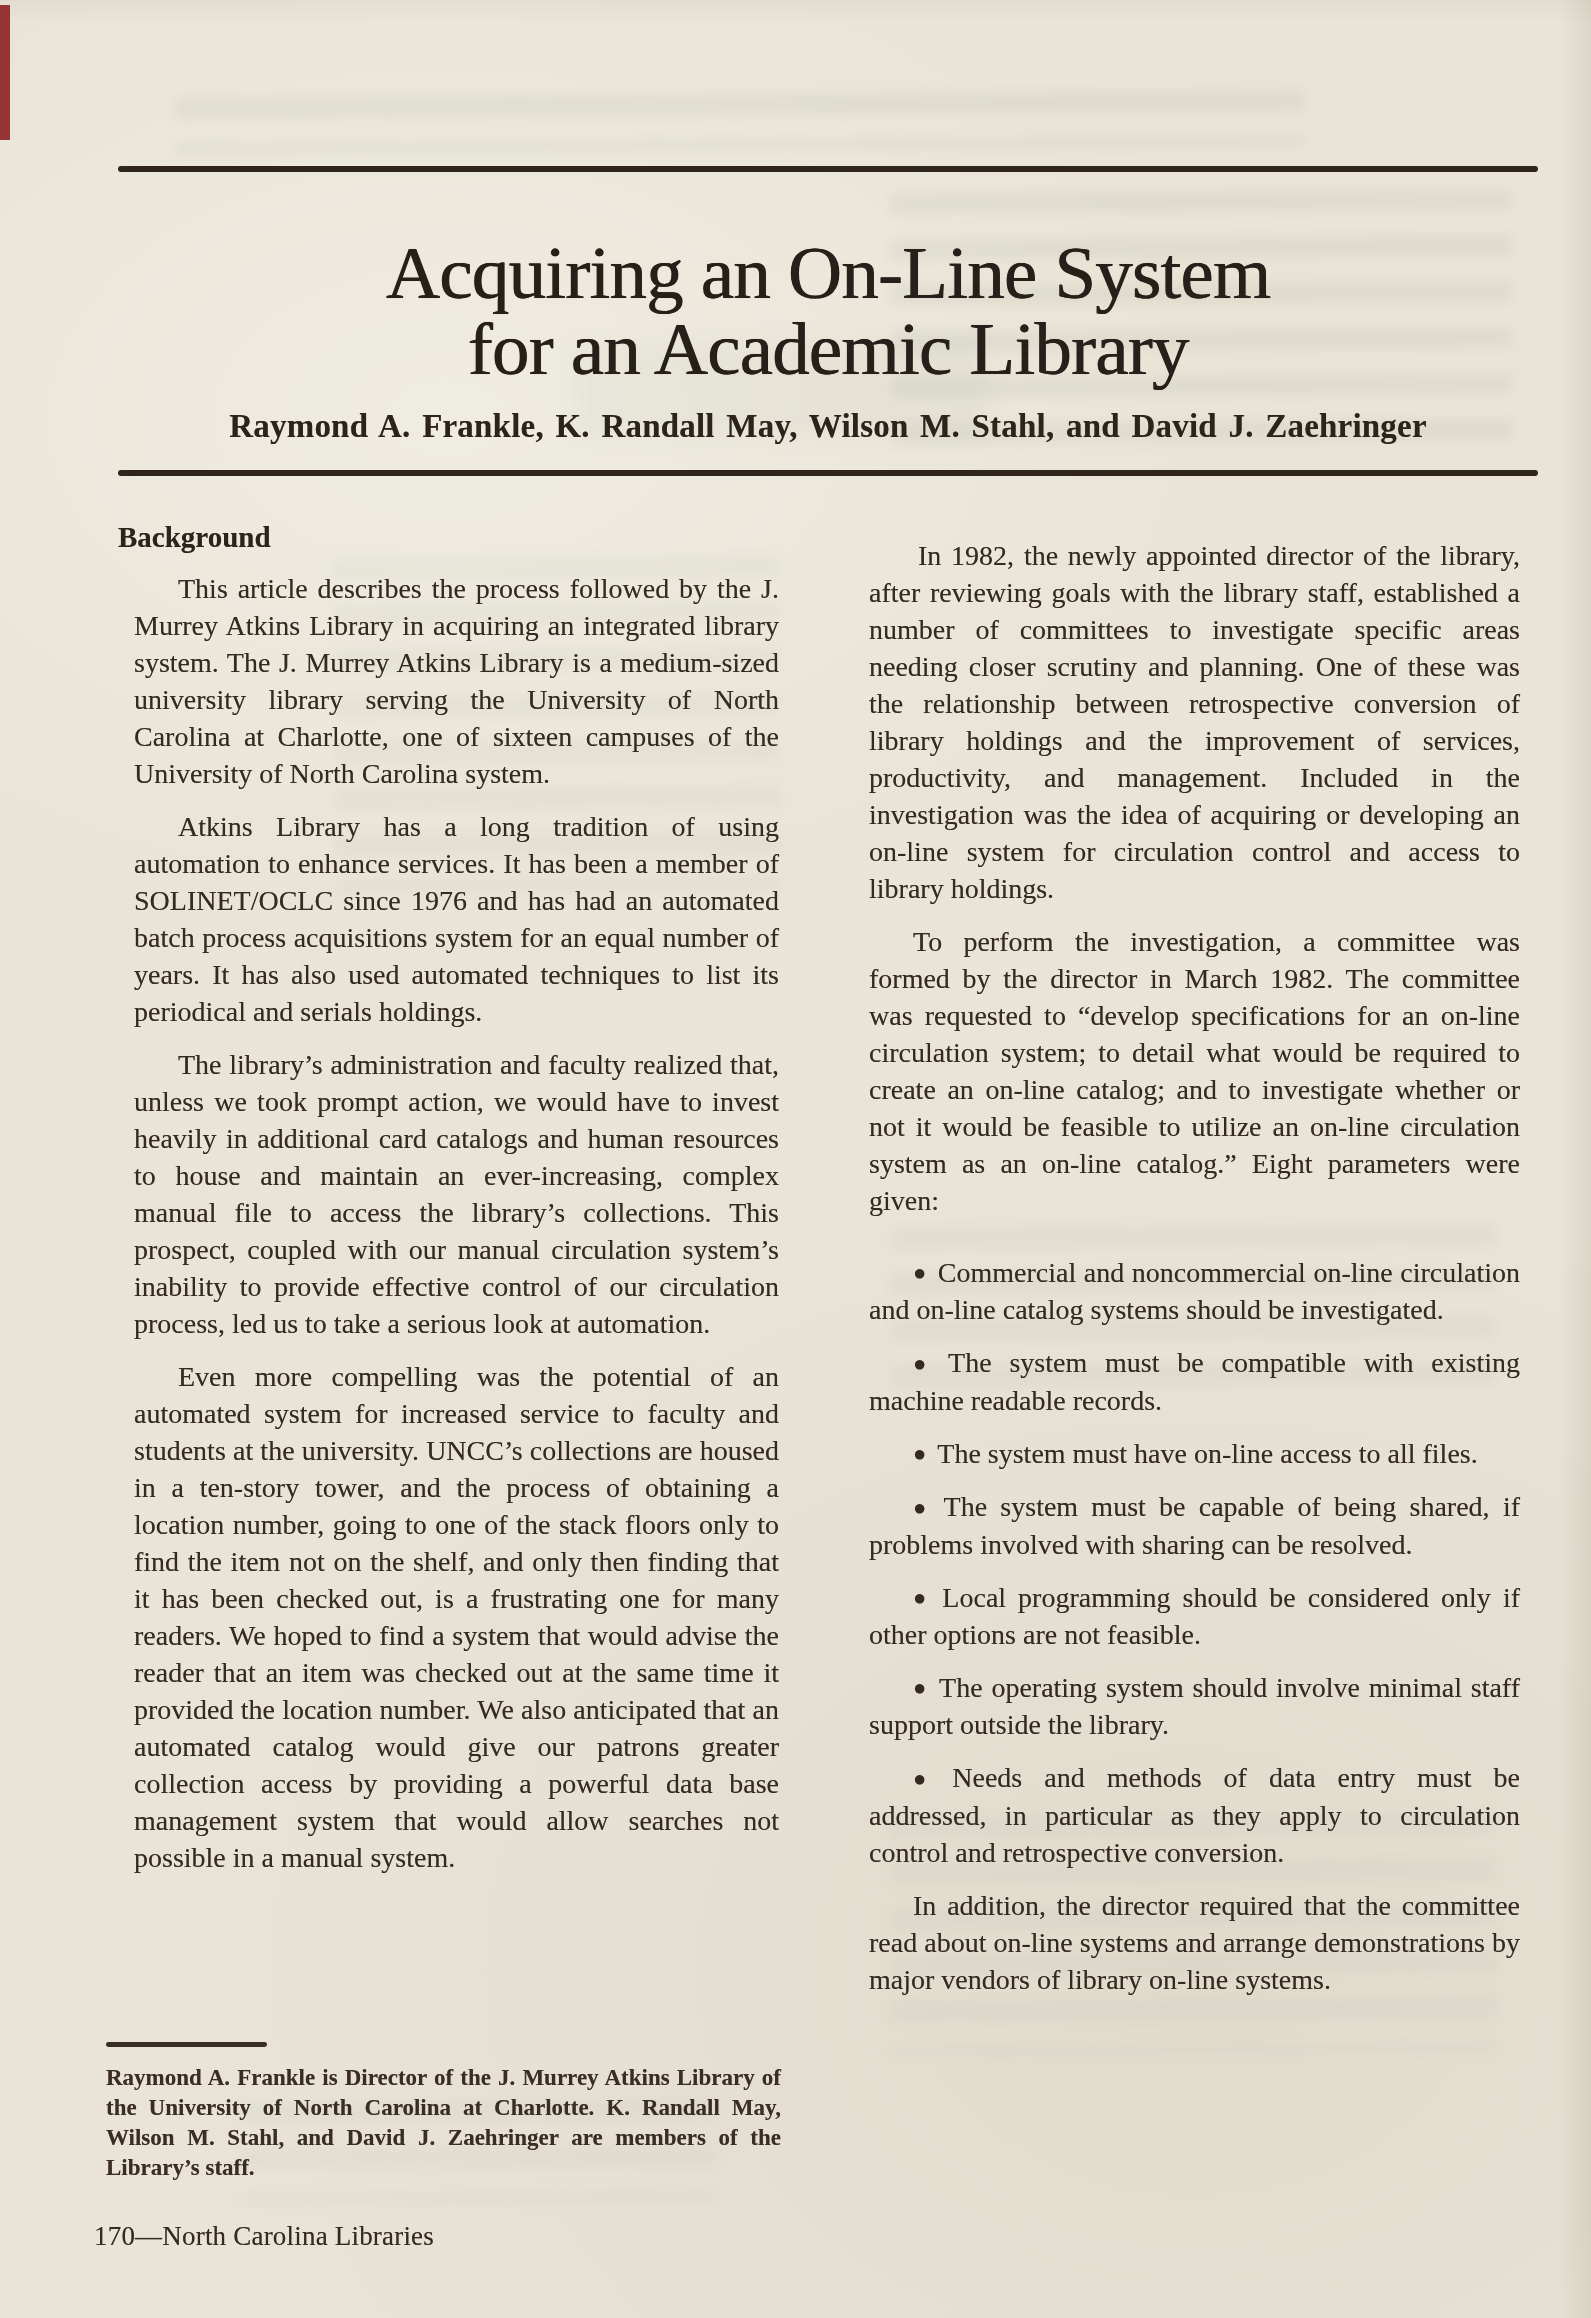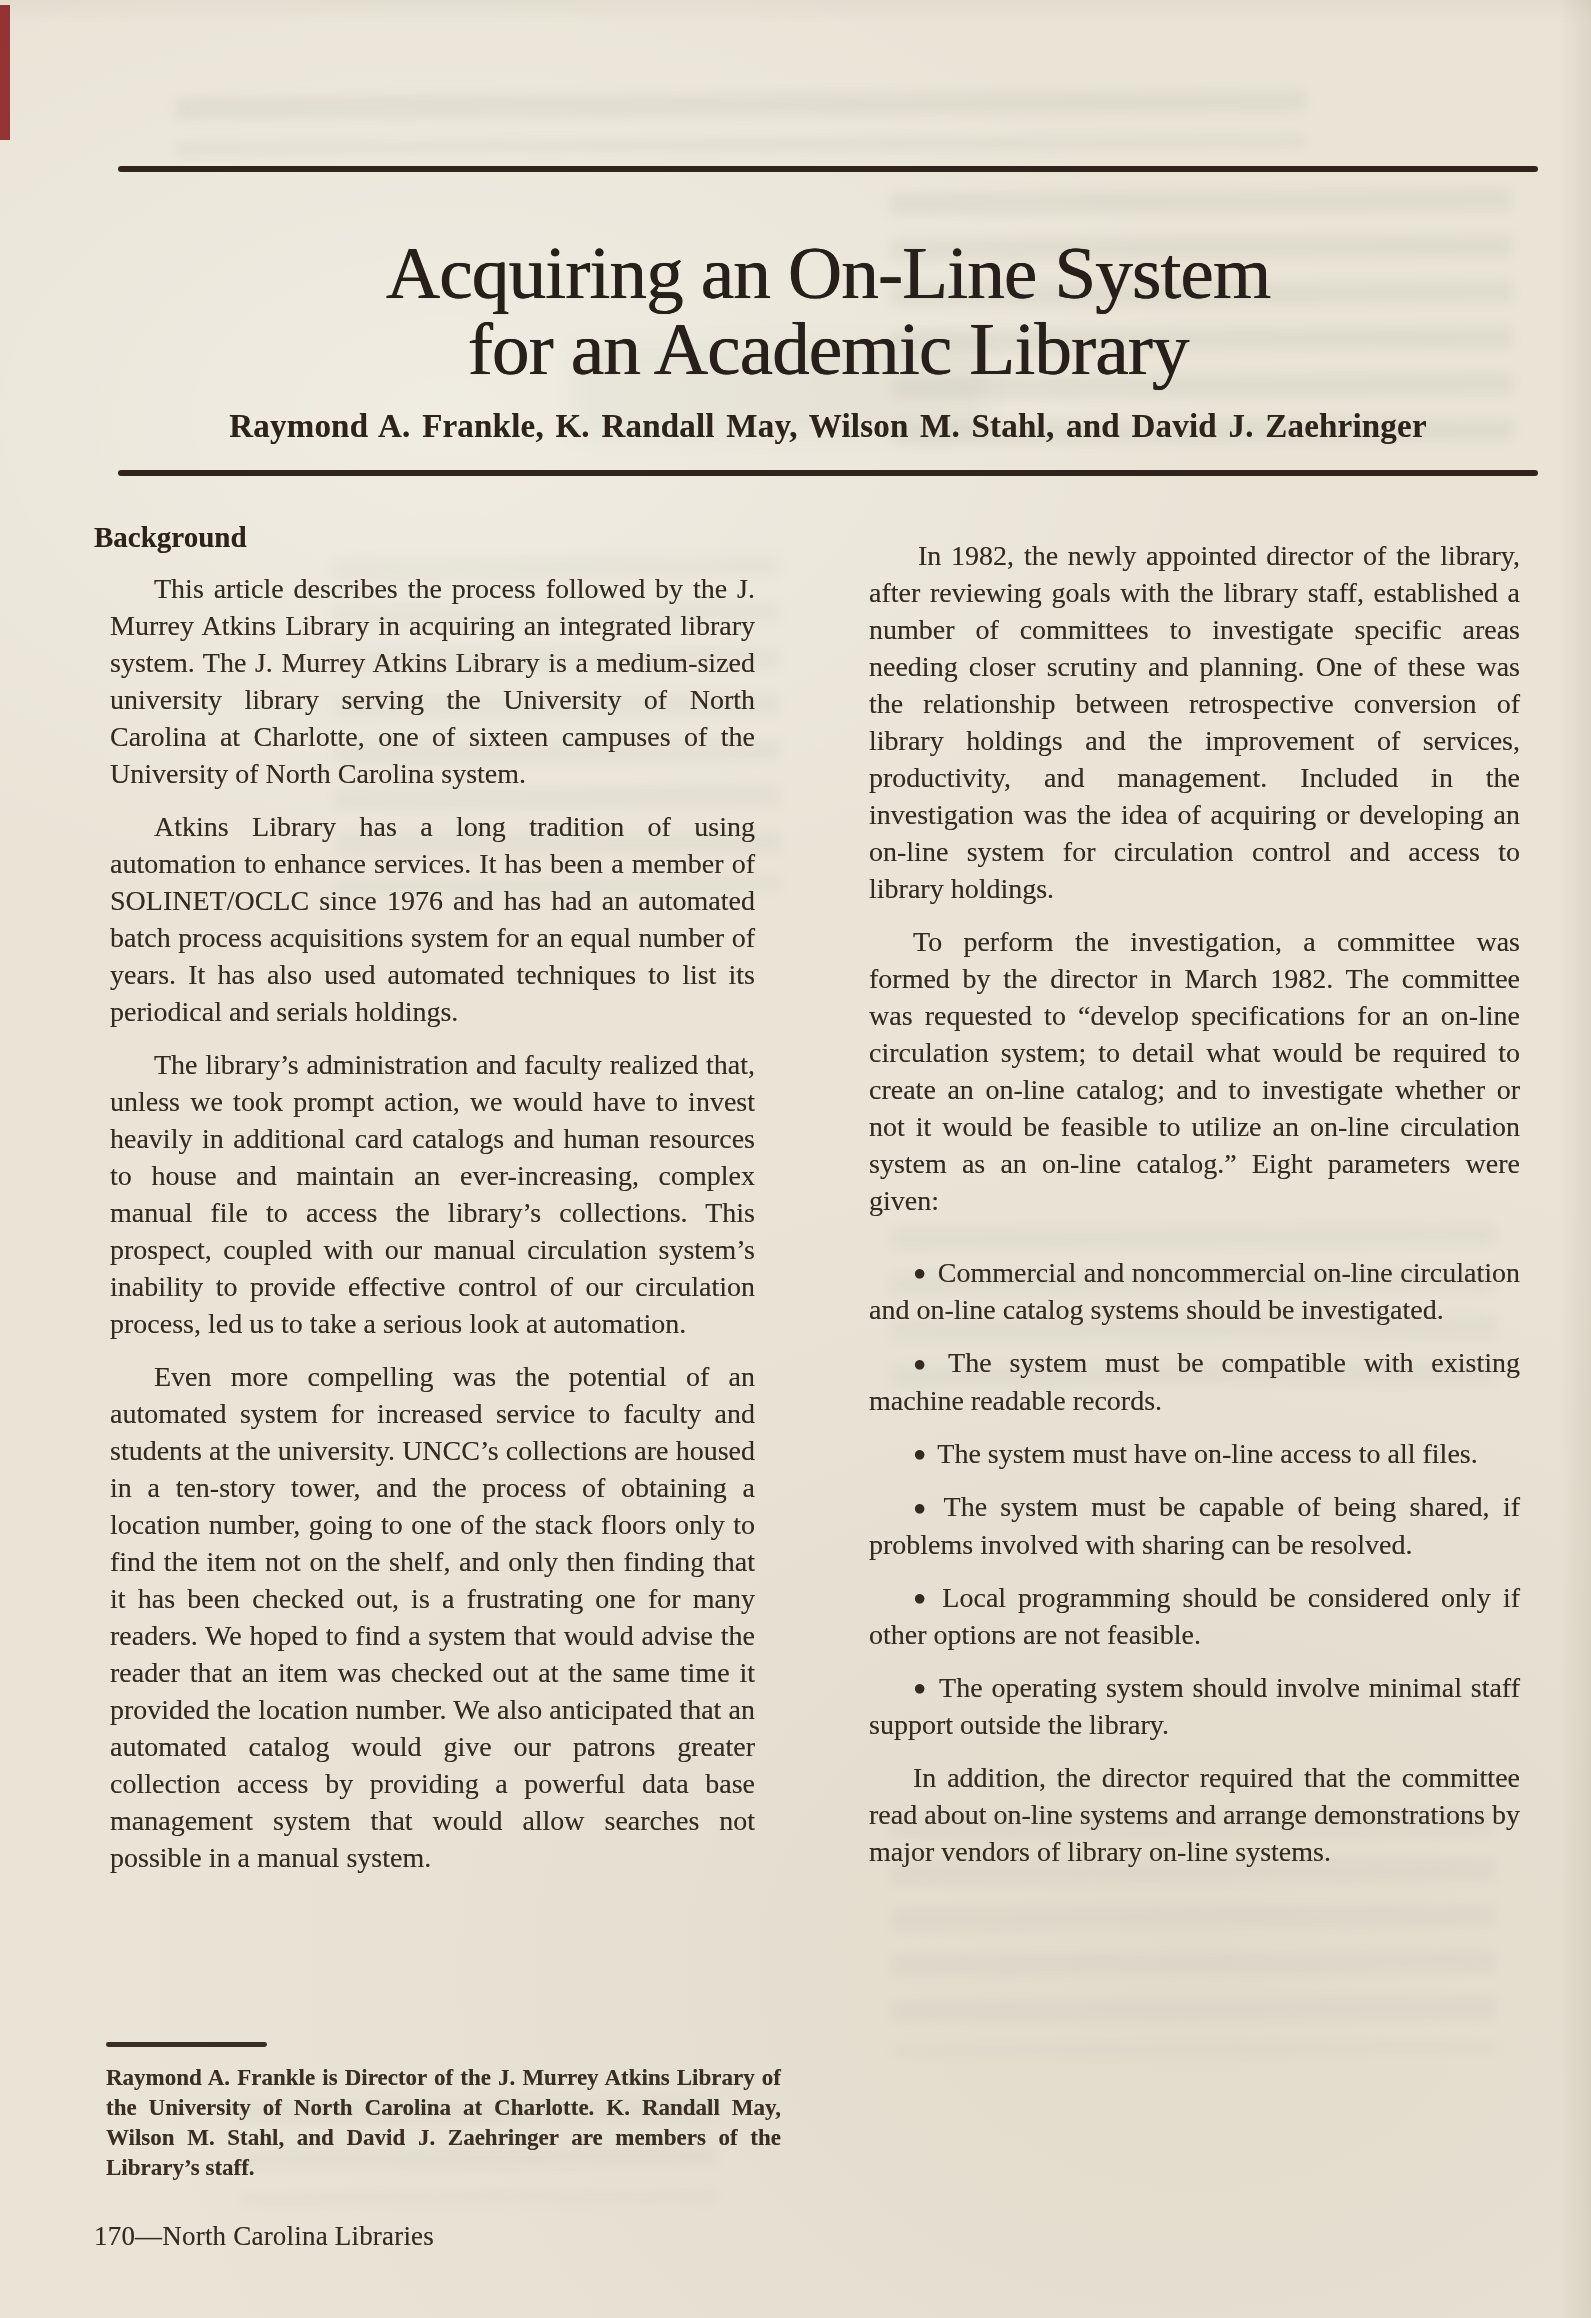--- a/index.html
+++ b/index.html
@@ -41,21 +41,21 @@
     text-shadow:0.6px 0 0 #27201a, 0 0 0.8px rgba(39,32,26,.35);
   }
   .authors{
     margin-top:21px;
     font-size:33px;line-height:37px;font-weight:700;color:#2c231b;
     letter-spacing:0.2px;word-spacing:3.2px;
     text-shadow:0 0 0.6px rgba(44,35,27,.4);
   }
   .col{position:absolute;top:521px;font-size:28px;line-height:37px;text-align:justify;
        text-shadow:0 0 0.6px rgba(52,42,32,.45);}
-  .col-left{left:94px;width:677px;}
+  .col-left{left:118px;width:677px;}
   .col-right{left:853px;width:683px;}
   .col p{margin:16px;text-indent:44px;}
   h2.bg-head{
     margin:0 0 16px 0;font-size:29px;line-height:33px;font-weight:700;color:#2c231b;
     text-align:left;text-indent:0;
   }
   .col-right .first{text-indent:49px;}
   .bullets{margin-top:35px;}
   .bullets p{text-indent:44px;}
   .bullet-marker{font-size:22px;vertical-align:1.6px;padding-right:11px;}
@@ -106,20 +106,21 @@
   <div class="col col-right">
     <p class="first">In 1982, the newly appointed director of the library, after reviewing goals with the library staff, established a number of committees to investigate specific areas needing closer scrutiny and planning. One of these was the relationship between retrospective conversion of library holdings and the improvement of services, productivity, and management. Included in the investigation was the idea of acquiring or developing an on-line system for circulation control and access to library holdings.</p>
     <p>To perform the investigation, a committee was formed by the director in March 1982. The committee was requested to “develop specifications for an on-line circulation system; to detail what would be required to create an on-line catalog; and to investigate whether or not it would be feasible to utilize an on-line circulation system as an on-line catalog.” Eight parameters were given:</p>
     <div class="bullets">
       <p><span class="bullet-marker">●</span><span>Commercial and noncommercial on-line circulation and on-line catalog systems should be investigated.</span></p>
       <p><span class="bullet-marker">●</span><span>The system must be compatible with existing machine readable records.</span></p>
       <p><span class="bullet-marker">●</span><span>The system must have on-line access to all files.</span></p>
       <p><span class="bullet-marker">●</span><span>The system must be capable of being shared, if problems involved with sharing can be resolved.</span></p>
       <p><span class="bullet-marker">●</span><span>Local programming should be considered only if other options are not feasible.</span></p>
       <p><span class="bullet-marker">●</span><span>The operating system should involve minimal staff support outside the library.</span></p>
+      <p><span class="bullet-marker">●</span><span>Needs and methods of data entry must be addressed, in particular as they apply to circulation control and retrospective conversion.</span></p>
     </div>
     <p class="closing">In addition, the director required that the committee read about on-line systems and arrange demonstrations by major vendors of library on-line systems.</p>
   </div>
 
   <div class="footnote">
     <div class="fn-rule"></div>
     <p class="fn-text">Raymond A. Frankle is Director of the J. Murrey Atkins Library of the University of North Carolina at Charlotte. K. Randall May, Wilson M. Stahl, and David J. Zaehringer are members of the Library’s staff.</p>
   </div>
 
   <div class="footer">170—North Carolina Libraries</div>

